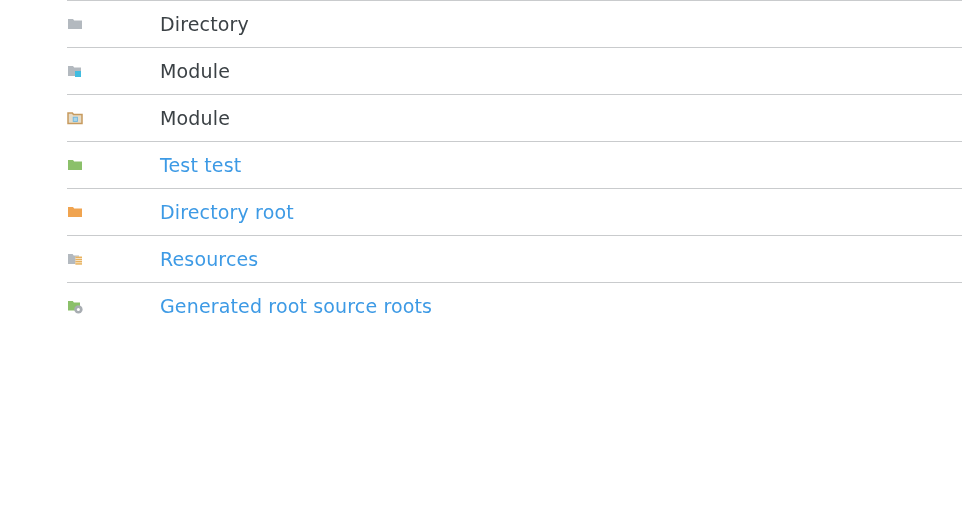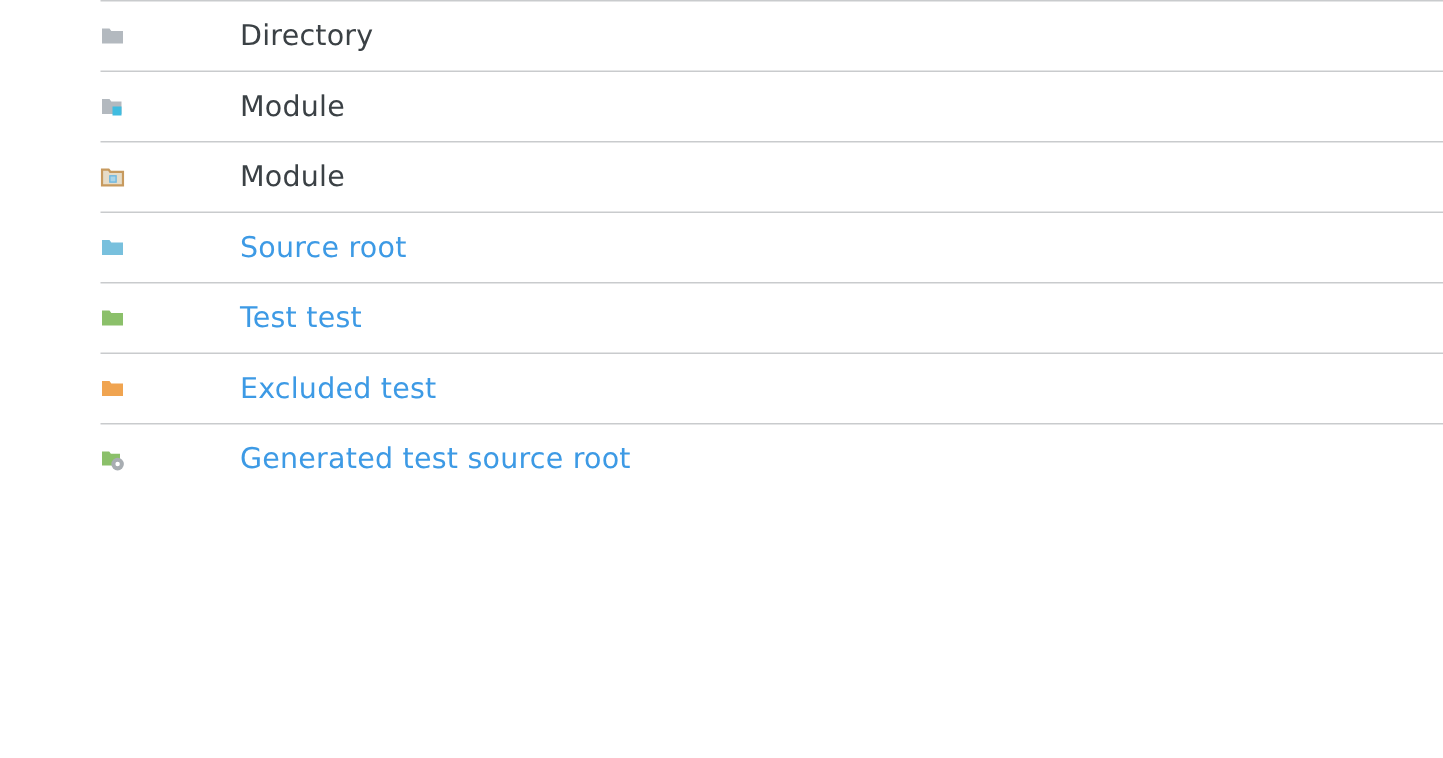--- a/index.html
+++ b/index.html
@@ -113,33 +113,20 @@
             <path d="M1 3h4.4l1.1 1.5H15V13.5H1z" fill="#e6dcc8" stroke="#c79a5e" stroke-width="1.5"></path>
             <rect x="6.2" y="7.2" width="4.2" height="4.2" fill="#a9d4e8" stroke="#6cb6e0" stroke-width="0.9"></rect>
           </svg>
         </span>
       </td>
       <td class="col-label">
         <span class="label">Module</span>
       </td>
     </tr>
 
-    <tr>
-      <td class="col-gutter"></td>
-      <td class="col-icon">
-        <span class="icon-cell-inner">
-          <svg width="16" height="16" viewBox="0 0 16 16">
-            <path d="M1 3h5l1.2 1.6H15V13H1z" fill="#78c0dd"></path>
-          </svg>
-        </span>
-      </td>
-      <td class="col-label">
-        <a class="label link" href="#" style="text-decoration:none">Source root</a>
-      </td>
-    </tr>
 
     <tr>
       <td class="col-gutter"></td>
       <td class="col-icon">
         <span class="icon-cell-inner">
           <svg width="16" height="16" viewBox="0 0 16 16">
             <path d="M1 3h5l1.2 1.6H15V13H1z" fill="#8bc06a"></path>
           </svg>
         </span>
       </td>
@@ -151,39 +138,57 @@
     <tr>
       <td class="col-gutter"></td>
       <td class="col-icon">
         <span class="icon-cell-inner">
           <svg width="16" height="16" viewBox="0 0 16 16">
             <path d="M1 3h5l1.2 1.6H15V13H1z" fill="#f0a450"></path>
           </svg>
         </span>
       </td>
       <td class="col-label">
-        <a class="label link" href="#" style="text-decoration:none">Excluded test</a>
+        <a class="label link" href="#" style="text-decoration:none">Directory root</a>
       </td>
     </tr>
 
+    <tr>
+      <td class="col-gutter"></td>
+      <td class="col-icon">
+        <span class="icon-cell-inner">
+          <svg width="16" height="16" viewBox="0 0 16 16">
+            <path d="M1 3h4.6l1.1 1.5H12V13H1z" fill="#b3b9bf"></path>
+            <rect x="8.4" y="5.6" width="6.6" height="8.4" fill="#faf0dc"></rect>
+            <rect x="8.4" y="5.6" width="6.6" height="1.4" fill="#e8b15e"></rect>
+            <rect x="8.4" y="7.8" width="6.6" height="1.4" fill="#e8b15e"></rect>
+            <rect x="8.4" y="10" width="6.6" height="1.4" fill="#e8b15e"></rect>
+            <rect x="8.4" y="12.2" width="6.6" height="1.4" fill="#e8b15e"></rect>
+          </svg>
+        </span>
+      </td>
+      <td class="col-label">
+        <a class="label link" href="#" style="text-decoration:none">Resources</a>
+      </td>
+    </tr>
 
 
 
     <tr>
       <td class="col-gutter"></td>
       <td class="col-icon">
         <span class="icon-cell-inner">
           <svg width="16" height="16" viewBox="0 0 16 16">
             <path d="M1 3h4.8l1.1 1.5H13V12.4H1z" fill="#8bc06a"></path>
             <g fill="#a8adb2">
               <circle cx="11.4" cy="11.4" r="4.2"></circle>
             </g>
             <circle cx="11.4" cy="11.4" r="1.5" fill="#ffffff"></circle>
           </svg>
         </span>
       </td>
       <td class="col-label">
-        <a class="label link" href="#" style="text-decoration:none">Generated test source root</a>
+        <a class="label link" href="#" style="text-decoration:none">Generated root source roots</a>
       </td>
     </tr>
 
   </tbody>
 </table>
 
 </body></html>

